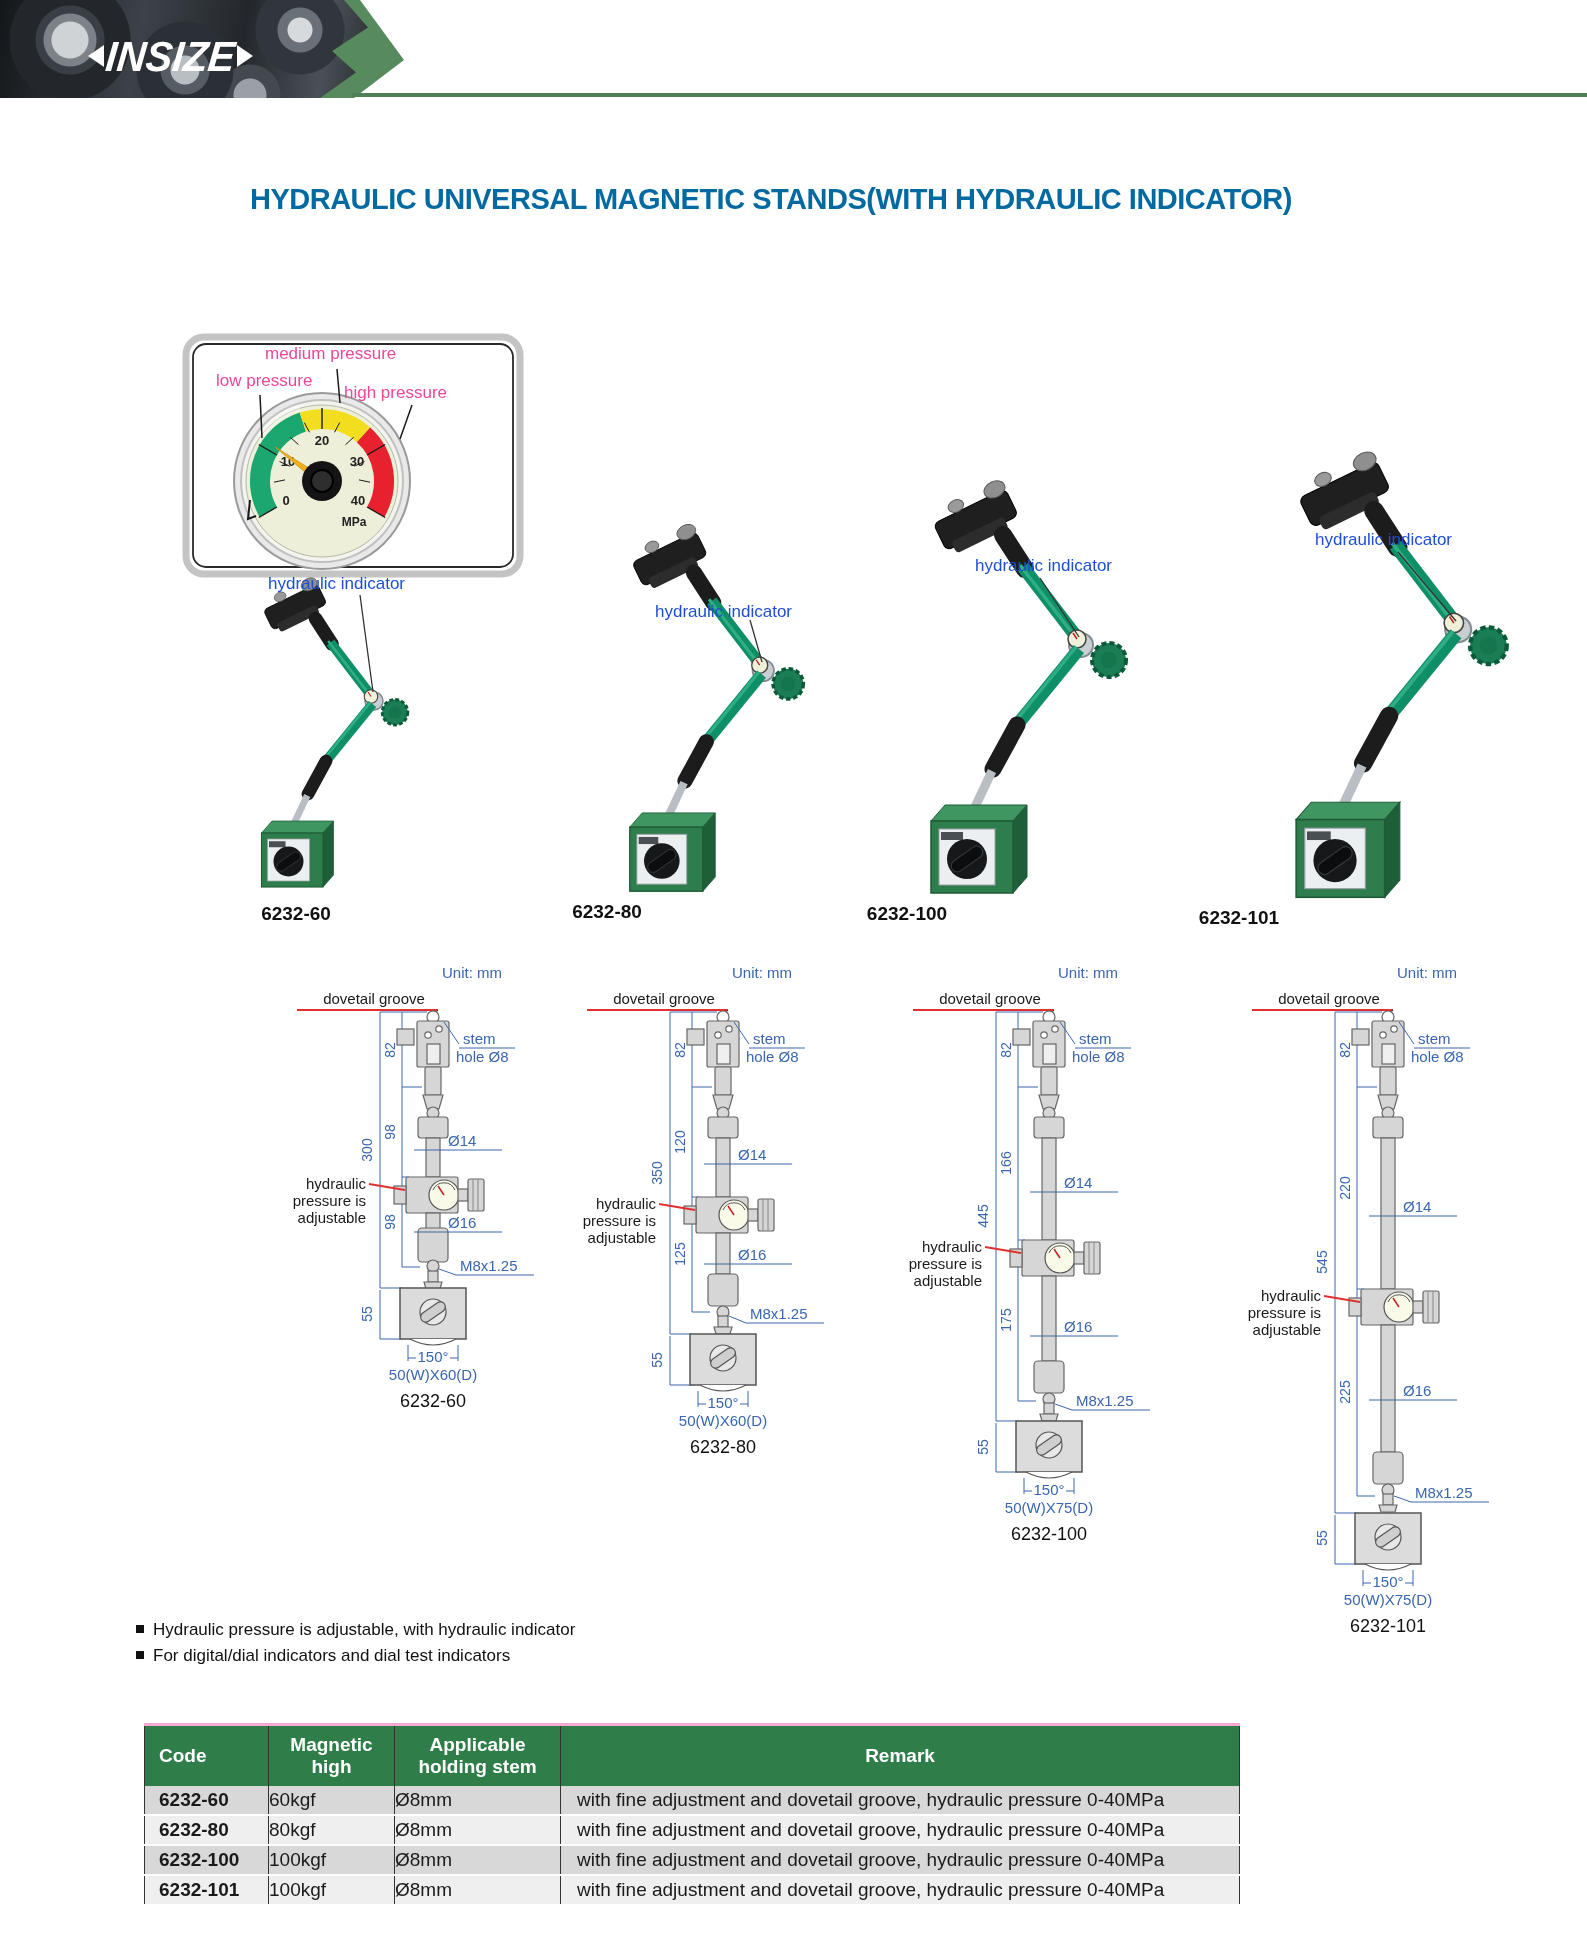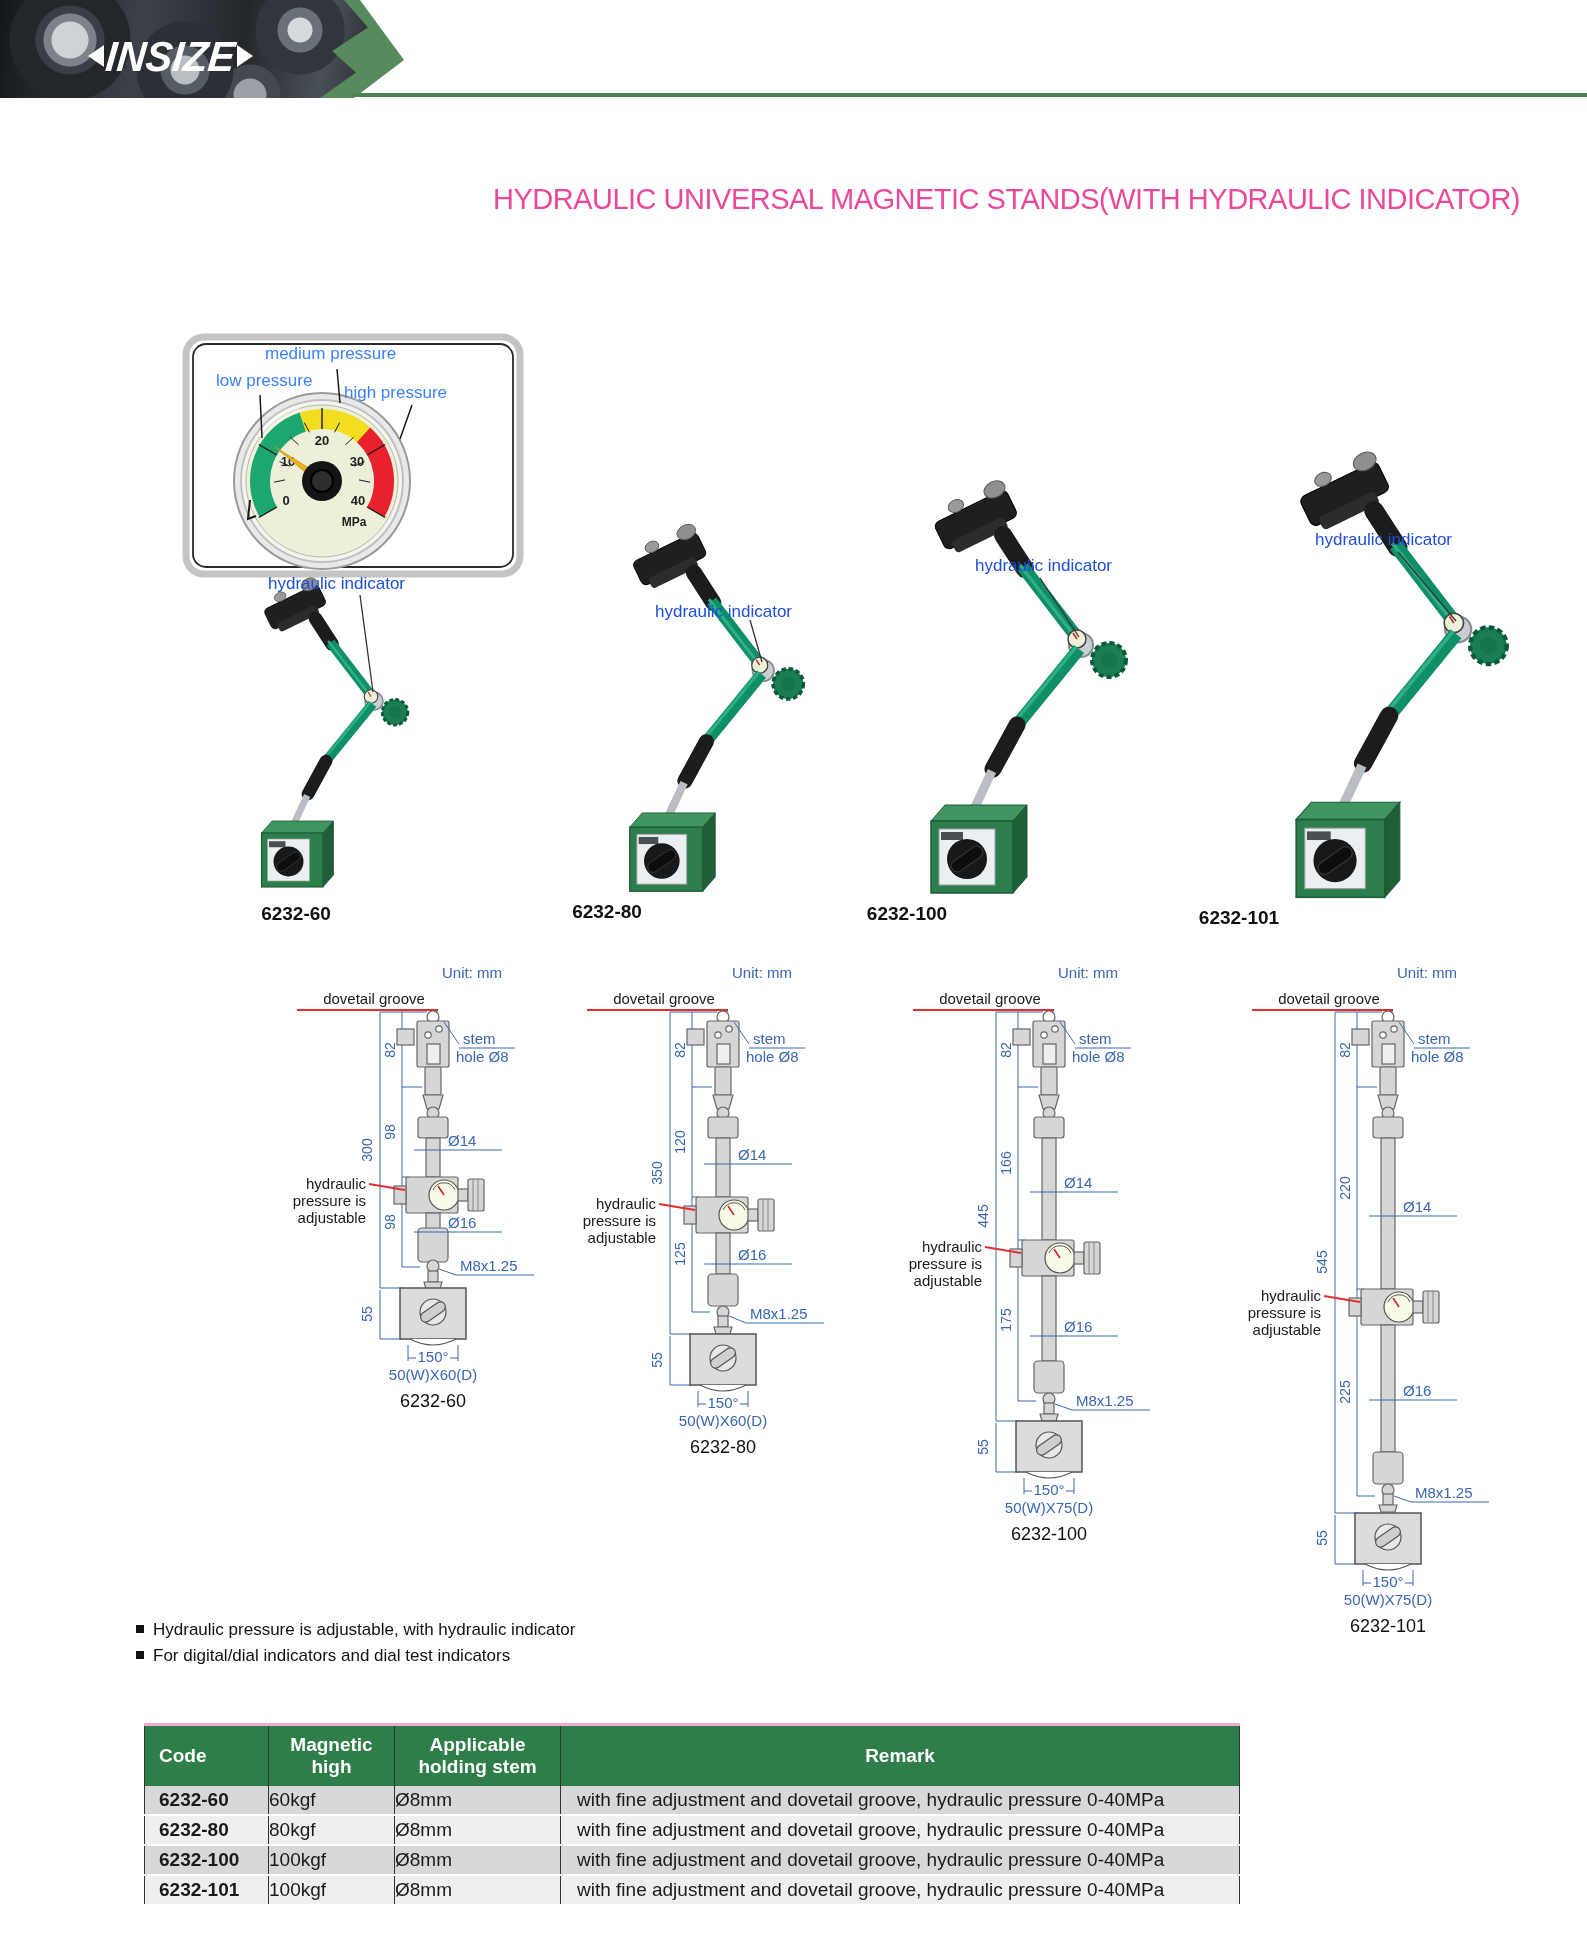--- a/index.html
+++ b/index.html
@@ -12,24 +12,24 @@
       radial-gradient(circle at 185px 70px, #b9bec3 0 14px, #565c63 15px 24px, #2b3036 25px 48px, transparent 49px),
       radial-gradient(circle at 300px 30px, #d6dadd 0 12px, #6a7077 13px 22px, #31363c 23px 44px, transparent 45px),
       radial-gradient(circle at 250px 95px, #9aa0a6 0 16px, #44494f 17px 30px, transparent 31px),
       linear-gradient(100deg, #14171a 0%, #3c4248 35%, #23272c 60%, #4a5057 80%, #181b1e 100%);
     clip-path:polygon(0 0,86% 0,92% 28%,83% 52%,89% 74%,80% 100%,0 100%);}
   #logo{left:88px;top:34px;height:44px;display:flex;align-items:center;gap:2px;}
   #logo .tri-l{width:0;height:0;border-top:11px solid transparent;border-bottom:11px solid transparent;border-right:16px solid #fff;}
   #logo .tri-r{width:0;height:0;border-top:11px solid transparent;border-bottom:11px solid transparent;border-left:16px solid #fff;}
   #logo .word{color:#fff;font-size:40px;font-weight:bold;font-style:italic;letter-spacing:0px;transform:scaleY(1.05) skewX(-6deg);line-height:44px;}
   #green-line{left:352px;top:93px;width:1235px;height:4px;background:#4e8155;}
-  #page-title{left:250px;top:183px;width:1270px;text-align:right;font-size:29px;font-weight:normal;letter-spacing:-0.5px;color:#ec4899;}
+  #page-title{left:250px;top:183px;width:1270px;text-align:left;font-size:29px;font-weight:bold;letter-spacing:-0.5px;color:#0369a1;}
   
   #gauge-box{left:182px;top:333px;width:342px;height:245px;}
-  .inset-label{position:absolute;font-size:17px;color:#3b82f6;}
+  .inset-label{position:absolute;font-size:17px;color:#ec4899;}
   
   .ind-label{position:absolute;font-size:17px;color:#1d4ed8;}
   .code-label{position:absolute;width:160px;text-align:center;font-size:19px;font-weight:bold;color:#111;}
   
   svg text{font-family:"Liberation Sans",sans-serif;}
   .tb{fill:#3a66b0;font-size:15px;}
   .tdim{fill:#3a66b0;font-size:14px;}
   .tk{fill:#1a1a1a;font-size:15px;}
   .tc{fill:#111;font-size:18px;}
   

